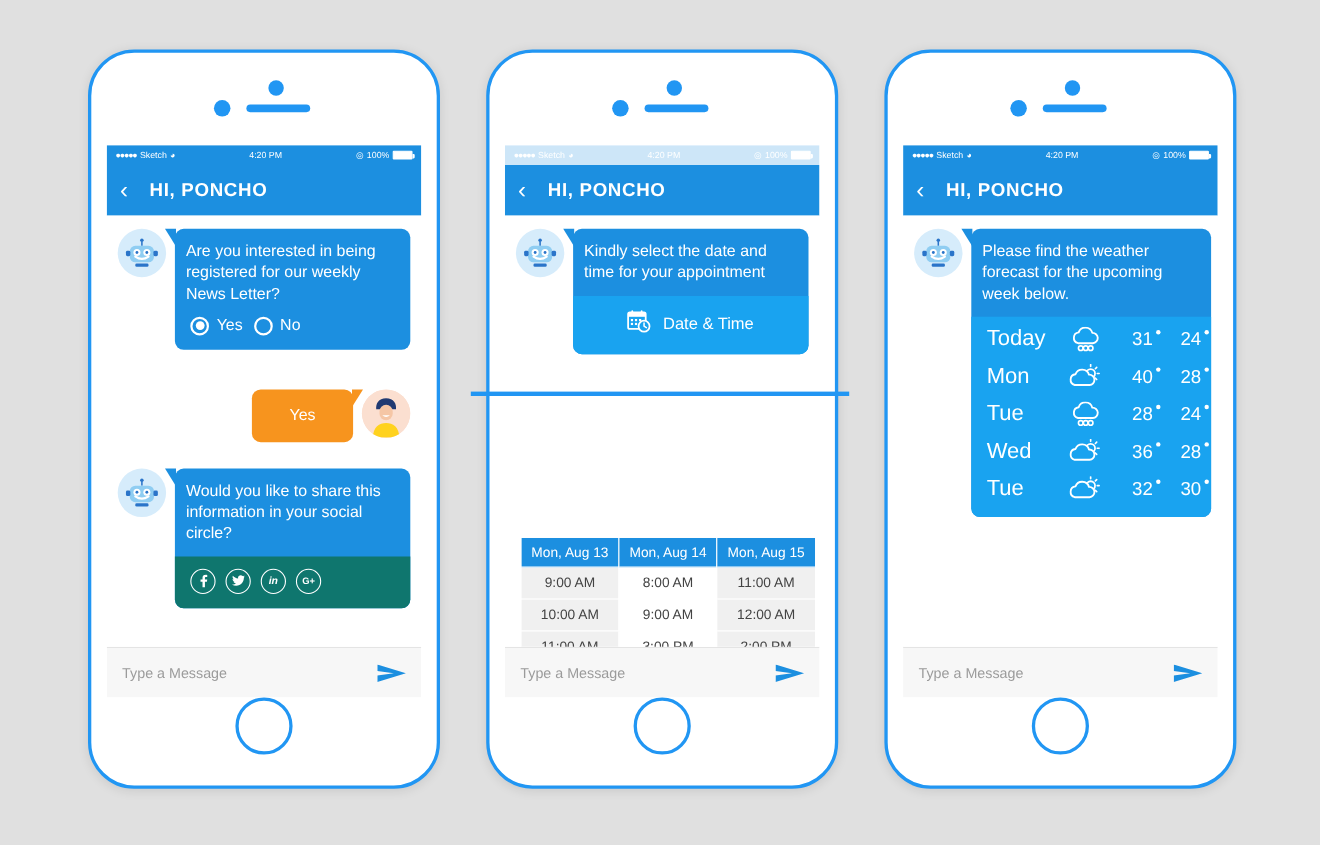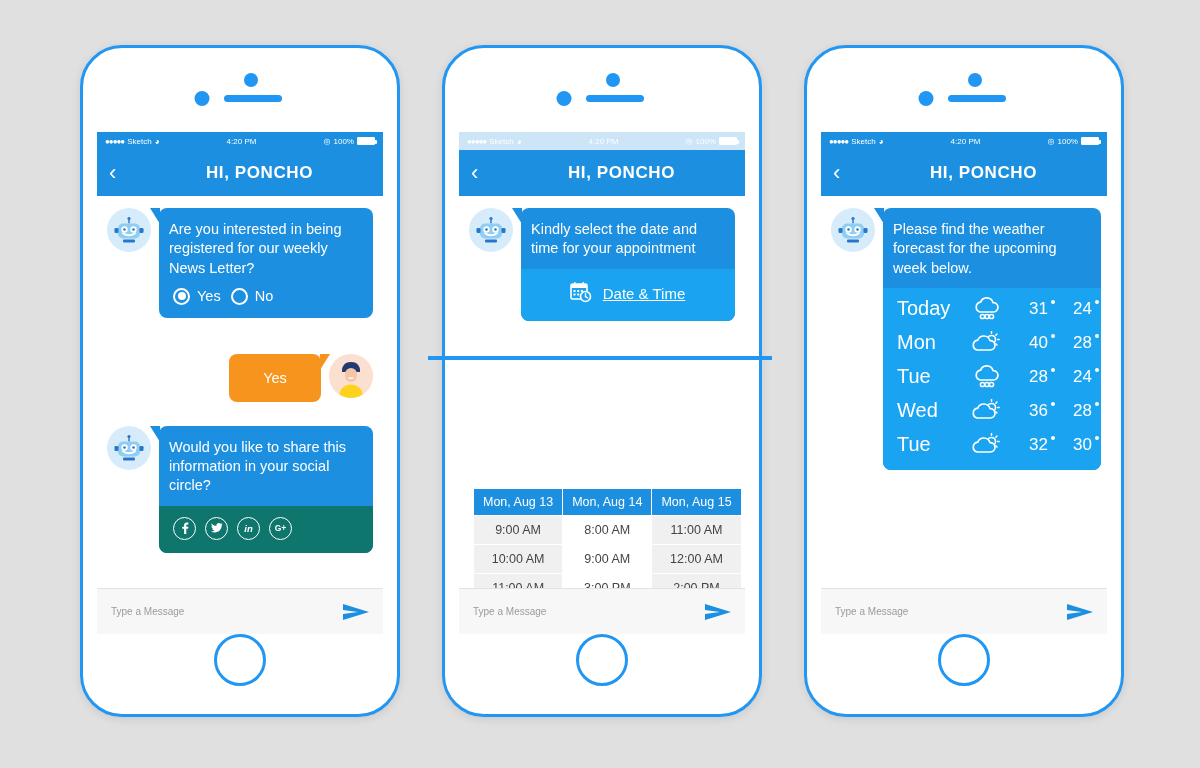--- a/index.html
+++ b/index.html
@@ -75,21 +75,21 @@
 
   .navbar {
     height: 46px; background: #1c8fe0; color: #fff;
     display: flex; align-items: center; position: relative; flex: none;
   }
   .nav-back {
     position: absolute; left: 12px; font-size: 22px;
     font-weight: 300; line-height: 1; cursor: pointer;
   }
   .nav-title {
-    width: 100%; text-align: center; font-size: 17px;
+    width: 100%; text-align: left; font-size: 17px;
     font-weight: bold; letter-spacing: 0.6px; padding-left: 39px;
   }
 
   .chat {
     flex: 1; background: #ffffff; position: relative;
     padding: 12px 10px 0 10px; overflow: hidden;
   }
 
   
   .bot-avatar {
@@ -142,21 +142,21 @@
   .soc {
     width: 23px; height: 23px; border-radius: 50%;
     border: 1.6px solid #fff; display: flex;
     align-items: center; justify-content: center;
     font-size: 12px; font-weight: bold; cursor: pointer;
   }
 
   .dt-panel {
     background: #19a3f0; border-radius: 0 0 8px 8px;
     display: flex; align-items: center; justify-content: center;
-    gap: 11px; padding: 12px 14px 14px 13px; cursor: pointer; text-decoration: underline;
+    gap: 11px; padding: 12px 14px 14px 13px; cursor: pointer;
   }
   .dt-panel .lbl { font-size: 15px; }
 
   
   .weather-panel { background: #19a3f0; border-radius: 0 0 8px 8px; padding: 4px 0 8px 0; }
   .w-row {
     display: grid; grid-template-columns: 62px 48px 40px 40px;
     align-items: center; padding: 5px 14px; gap: 4px;
   }
   .w-day { font-size: 20px; }
@@ -184,21 +184,21 @@
   .slot-table td.alt { background: #ffffff; }
   .slot-table td.empty { background: #ffffff; }
 
   
   .inputbar {
     height: 46px; border-top: 1px solid #e2e2e2; background: #f7f7f7;
     display: flex; align-items: center; padding: 0 14px; flex: none;
   }
   .inputbar input {
     flex: 1; border: none; outline: none; background: transparent;
-    font-size: 10px; color: #b91c1c; font-family: "Liberation Sans", sans-serif;
+    font-size: 13px; color: #b91c1c; font-family: "Liberation Sans", sans-serif;
   }
   .inputbar input::placeholder { color: #9b9b9b; }
   .send-btn { cursor: pointer; display: flex; align-items: center; }
 
   .guide-line {
     position: absolute; left: 428px; top: 356px;
     width: 344px; height: 4px; background: #2196f3; z-index: 20;
   }
 </style>
 </head>

